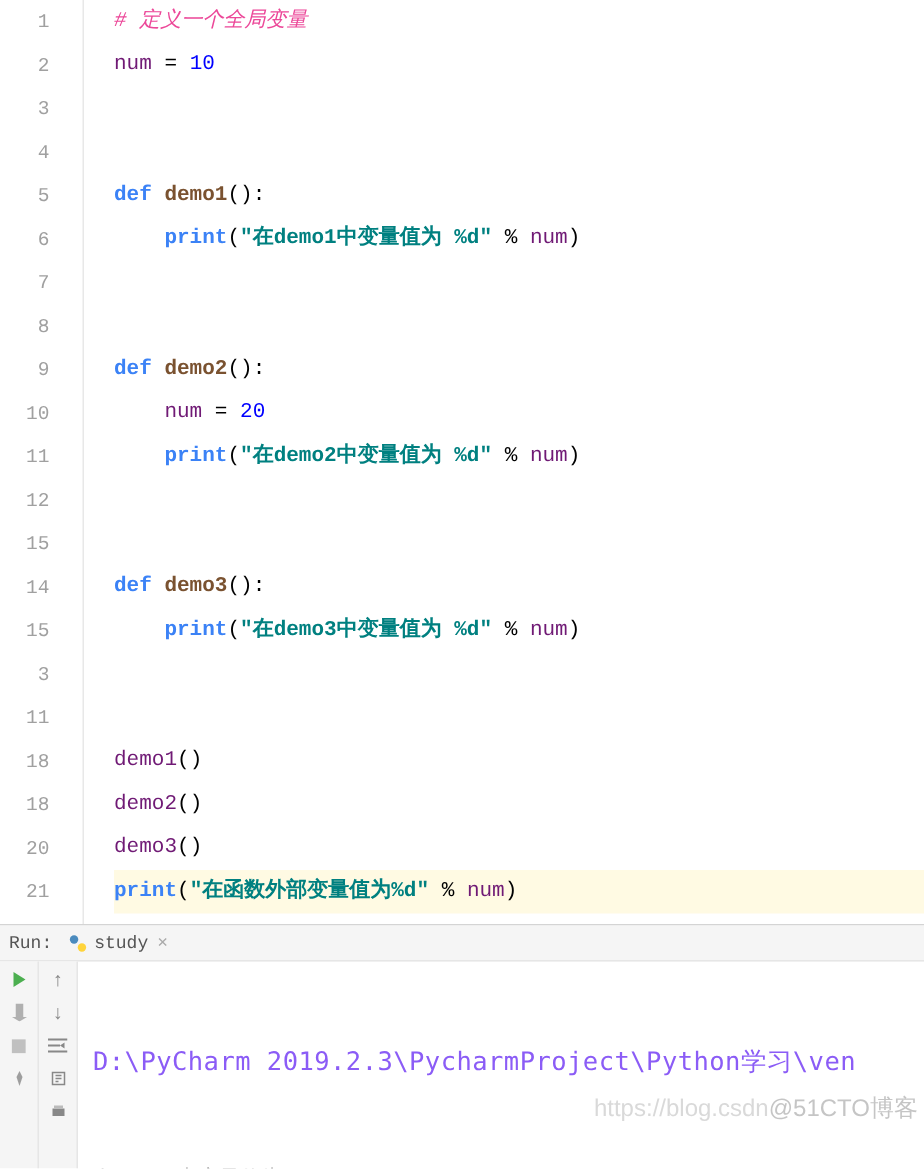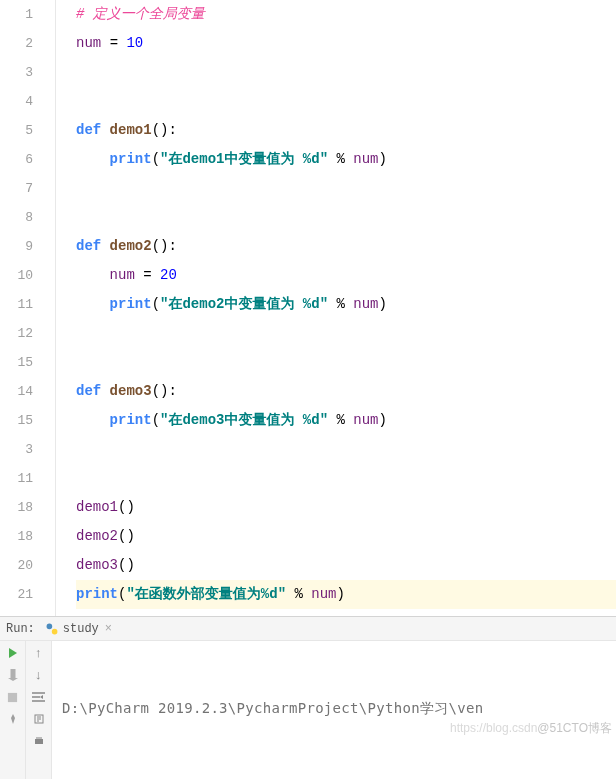--- a/index.html
+++ b/index.html
@@ -94,33 +94,33 @@
       flex: 1;
       padding: 2px 10px;
       font-family: "Consolas", "Monaco", monospace;
       font-size: 14px;
       line-height: 26px;
       color: #333;
       white-space: pre;
       overflow: hidden;
       position: relative;
     }
-    .out-path { color: #737373; font-size: 14px; letter-spacing: 0.3px; }
+    .out-path { color: #8b5cf6; font-size: 17px; letter-spacing: 0.3px; }
     .out-bold { font-weight: bold; }
     .py-icon {
       width: 14px; height: 14px; display: inline-block;
       margin-right: 4px;
     }
     .tab-close { margin-left: 6px; color: #aaa; cursor: pointer; }
     .watermark {
       position: absolute;
       right: 4px;
-      bottom: 12px;
+      bottom: 0px;
       color: rgba(150,150,150,0.55);
-      font-size: 12px;
+      font-size: 16px;
       font-family: sans-serif;
     }
     .play-icon { color: #4caf50; }
     .red-icon { color: #b0b0b0; }
     .gutter-row { position: relative; }
   </style>
 </head>
 <body>
 
 <div class="editor-area">

